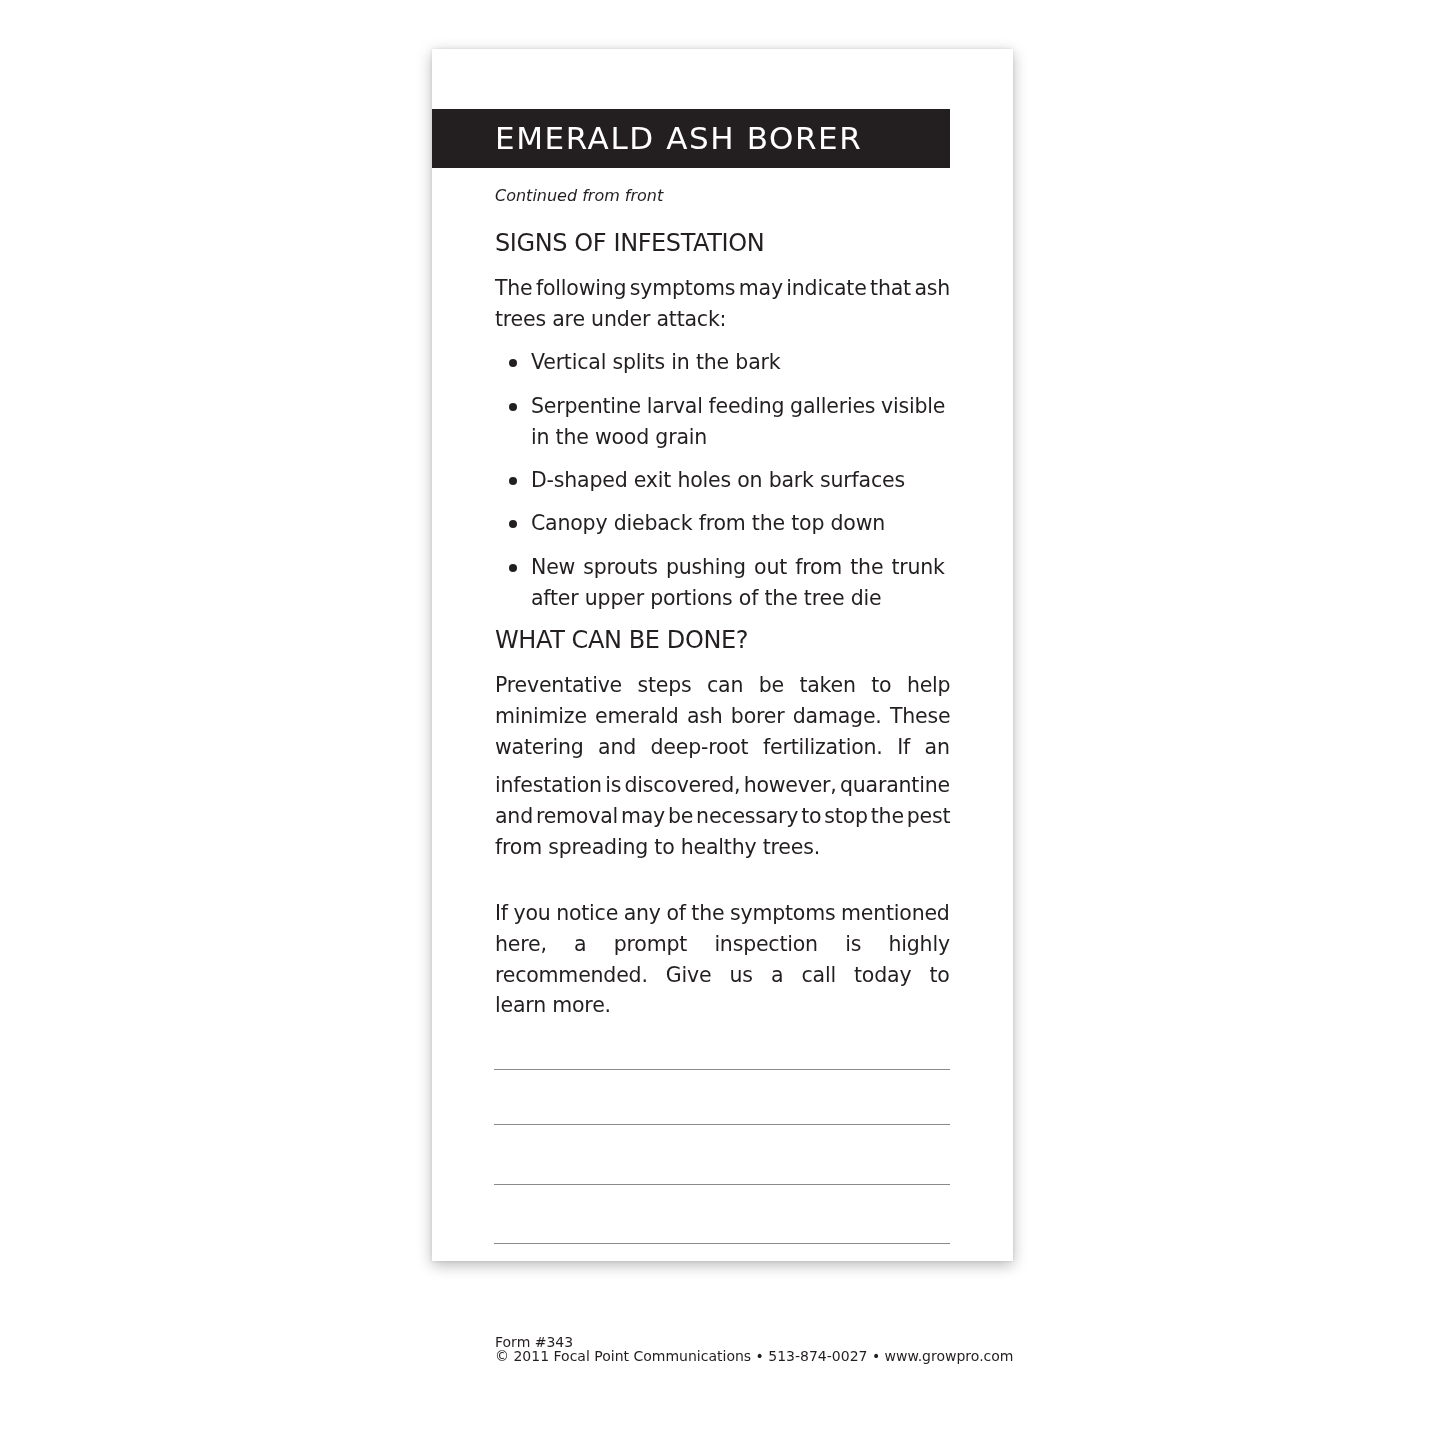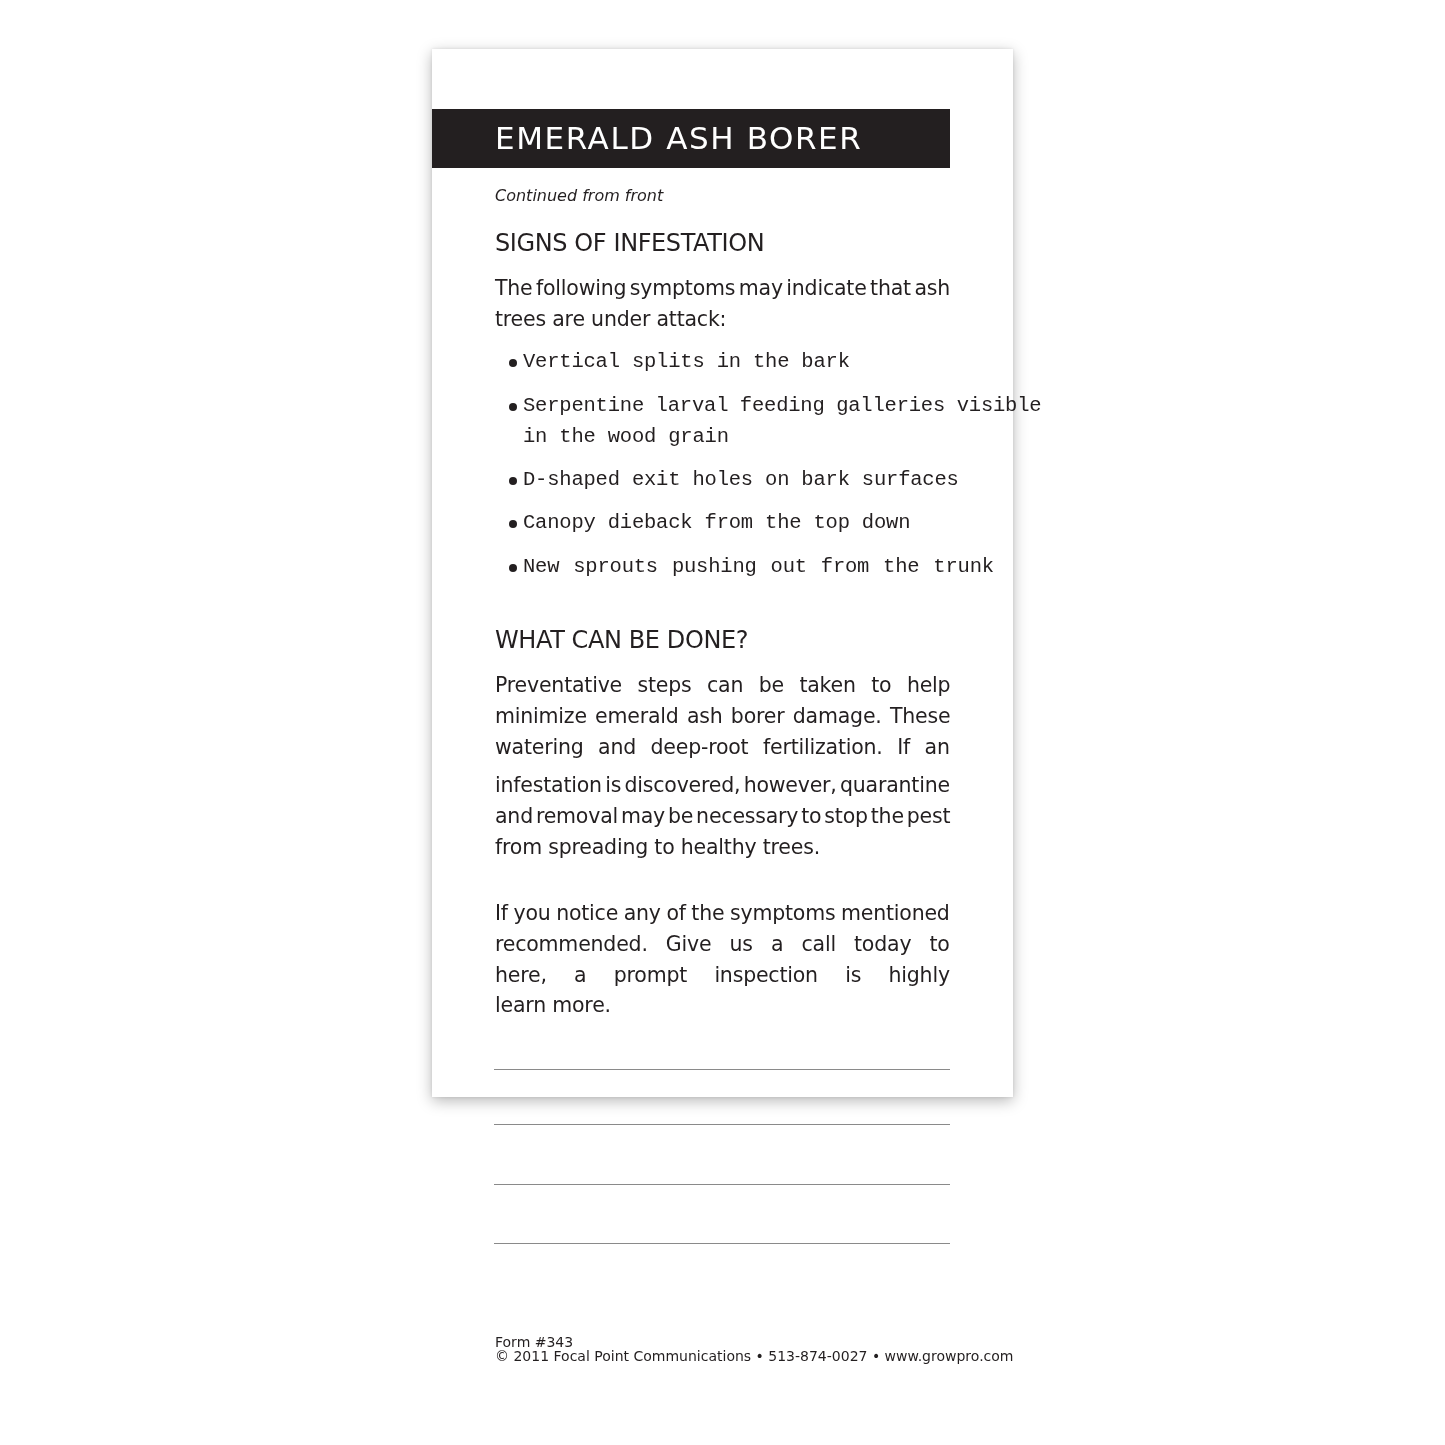--- a/index.html
+++ b/index.html
@@ -1,30 +1,30 @@
 <!DOCTYPE html>
 <html><head>
 <meta charset="utf-8">
 <style>
   html, body { margin:0; padding:0; }
   body { width:1445px; height:1445px; background:#ffffff; position:relative; overflow:hidden;
          font-family:"DejaVu Sans", sans-serif; color:#231f20; }
-  .card { position:absolute; left:432px; top:49px; width:581px; height:1048px; background:#fff;
+  .card { position:absolute; left:432px; top:49px; width:581px; height:1212px; background:#fff;
           box-shadow: 0 4px 14px rgba(0,0,0,0.28), 0 0 3px rgba(0,0,0,0.10); }
   .banner { position:absolute; left:0; top:60px; width:518px; height:59px; background:#231f20; }
   .banner-title { position:absolute; left:63px; top:12px; font-size:31px; color:#ffffff;
                   letter-spacing:1.6px; font-weight:normal; line-height:34px; white-space:nowrap; }
   .continued { position:absolute; left:63px; top:138px; font-size:16px; font-style:italic; line-height:18px; }
   .h { position:absolute; left:63px; font-size:24px; letter-spacing:-0.4px; line-height:26px; white-space:nowrap; }
   .p { position:absolute; left:63px; width:455px; font-size:20.5px; line-height:30.8px; letter-spacing:-0.2px; }
   .jl { display:block; text-align:justify; text-align-last:justify; white-space:nowrap; height:30.8px; overflow:visible; }
   .jl.last { text-align-last:left; }
   .bullet { position:absolute; left:63px; width:455px; font-size:20.5px; line-height:30.8px; letter-spacing:-0.2px; }
   .bullet .dot { position:absolute; left:14px; top:12px; width:8px; height:8px; background:#231f20; border-radius:50%; }
-  .bullet .btxt { position:absolute; left:28px; width:414px;font-family:Liberation Mono, monospace; }
+  .bullet .btxt { position:absolute; left:36px; width:414px; }
   .rule { position:absolute; left:62px; width:456px; height:0; border-top:1.4px solid #8a8a8a; }
   .footer { position:absolute; left:63px; font-size:14px; line-height:13px; color:#231f20; white-space:nowrap; }
 </style>
 </head>
 <body>
 
 <div class="card">
   <div class="banner">
     <div class="banner-title">EMERALD ASH BORER</div>
   </div>
@@ -60,38 +60,39 @@
   <div class="bullet" style="top:459px;">
     <span class="dot"></span>
     <div class="btxt">
         <span class="jl last">Canopy dieback from the top down</span>
       </div>
   </div>
   <div class="bullet" style="top:503px;">
     <span class="dot"></span>
     <div class="btxt">
       <span class="jl" style="white-space: nowrap; text-align-last: left; text-align: left; display: block; word-spacing: 1.83333px;">New sprouts pushing out from the trunk</span>
+      <span class="jl last">after upper portions of the tree die</span>
     </div>
   </div>
 
   <div class="h" style="top:578px;">WHAT CAN BE DONE?</div>
 
   <div class="p" style="top:621px;">
     <span class="jl" style="white-space: nowrap; text-align-last: left; text-align: left; display: block; word-spacing: 9.16667px;">Preventative steps can be taken to help</span>
     <span class="jl" style="white-space: nowrap; text-align-last: left; text-align: left; display: block; word-spacing: 2px;">minimize emerald ash borer damage. These</span>
     <span class="jl" style="white-space: nowrap; text-align-last: left; text-align: center; display: block; word-spacing: 8.2px;">watering and deep-root fertilization. If an</span>
     <span class="jl" style="white-space: nowrap; text-align-last: left; text-align: left; display: block; word-spacing: -3px; margin-top: 8px;">infestation is discovered, however, quarantine</span>
     <span class="jl" style="white-space: nowrap; text-align-last: left; text-align: right; display: block; word-spacing: -3.375px;">and removal may be necessary to stop the pest</span>
     <span class="jl last">from spreading to healthy trees.</span>
   </div>
 
   <div class="p" style="top:849px;">
     <span class="jl" style="white-space: nowrap; text-align-last: left; text-align: left; display: block; word-spacing: -0.714286px;">If you notice any of the symptoms mentioned</span>
+    <span class="jl" style="white-space: nowrap; text-align-last: left; text-align: left; display: block; word-spacing: 21px;">here, a prompt inspection is highly</span>
     <span class="jl" style="white-space: nowrap; text-align-last: left; text-align: left; display: block; word-spacing: 11.8333px;">recommended. Give us a call today to</span>
-    <span class="jl" style="white-space: nowrap; text-align-last: left; text-align: left; display: block; word-spacing: 21px;">here, a prompt inspection is highly</span>
     <span class="jl last">learn more.</span>
   </div>
 
   <div class="rule" style="top:1020px;"></div>
   <div class="rule" style="top:1075px;"></div>
   <div class="rule" style="top:1135px;"></div>
   <div class="rule" style="top:1194px;"></div>
 
   <div class="footer" style="top:1287px;">Form #343</div>
   <div class="footer" style="top:1301px;">© 2011 Focal Point Communications • 513-874-0027 • www.growpro.com</div>

